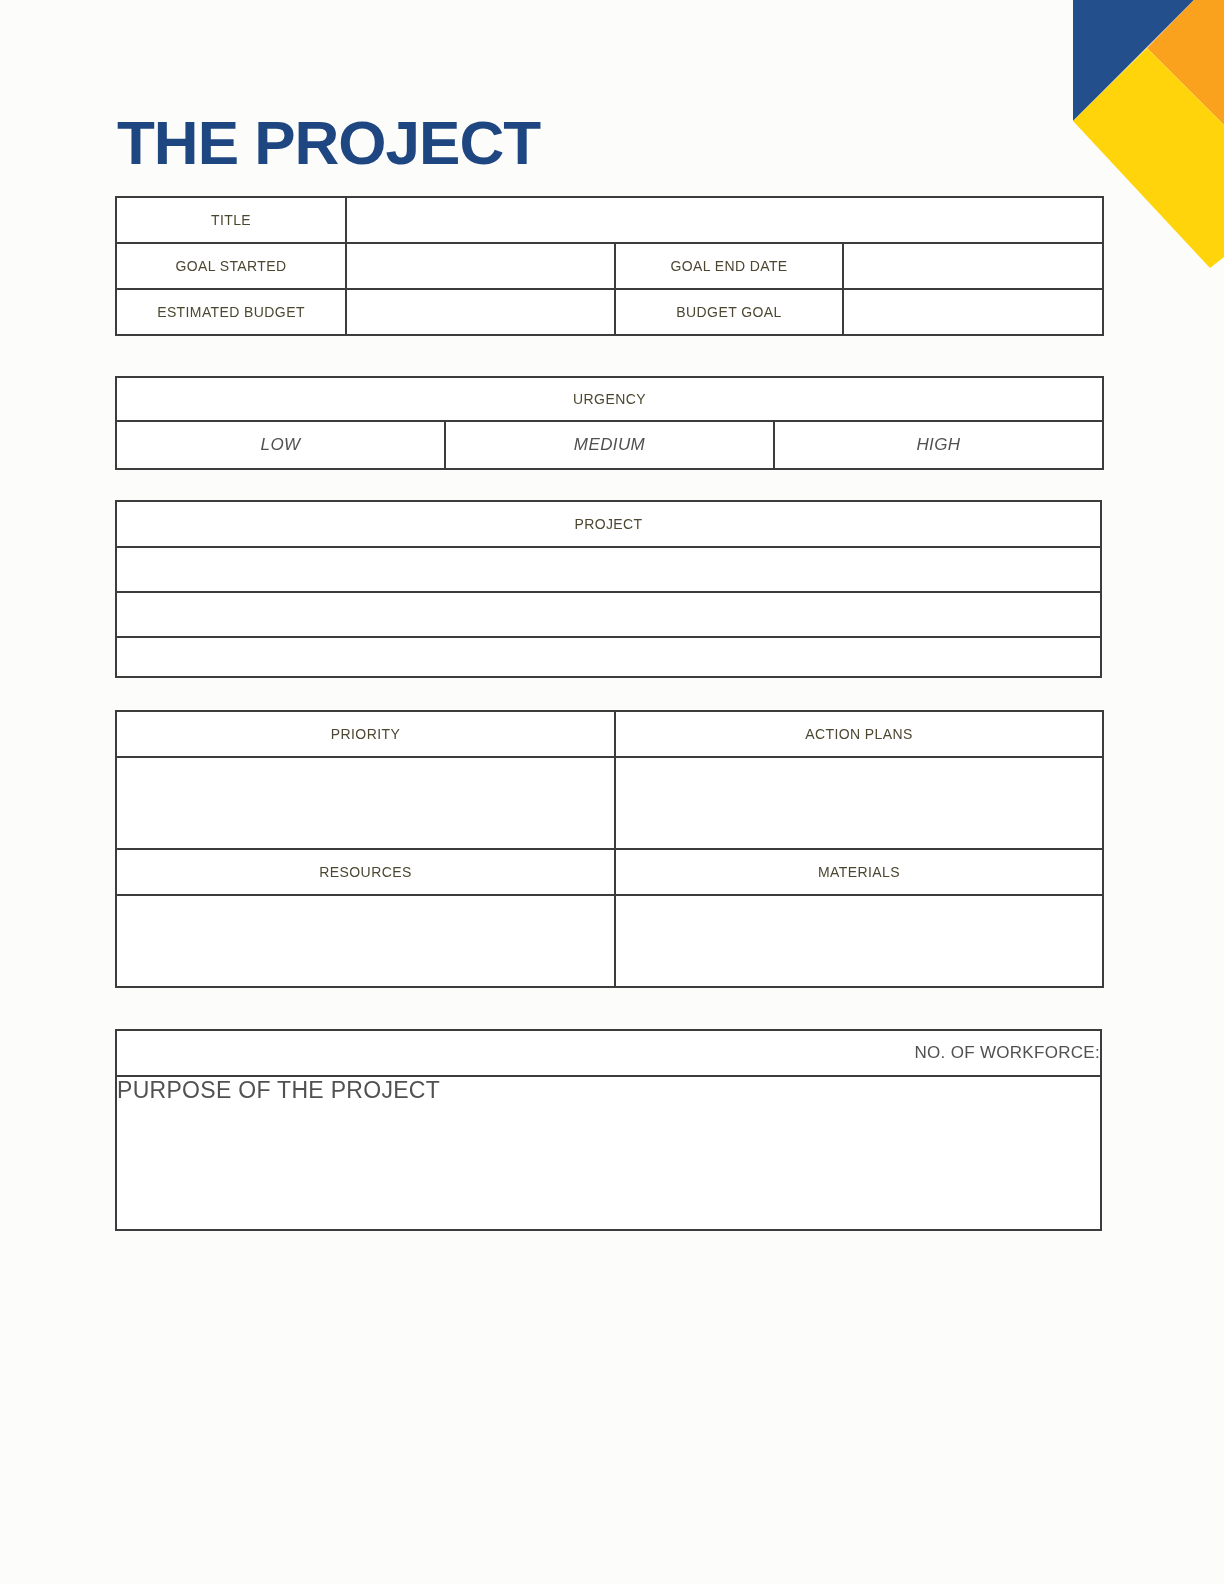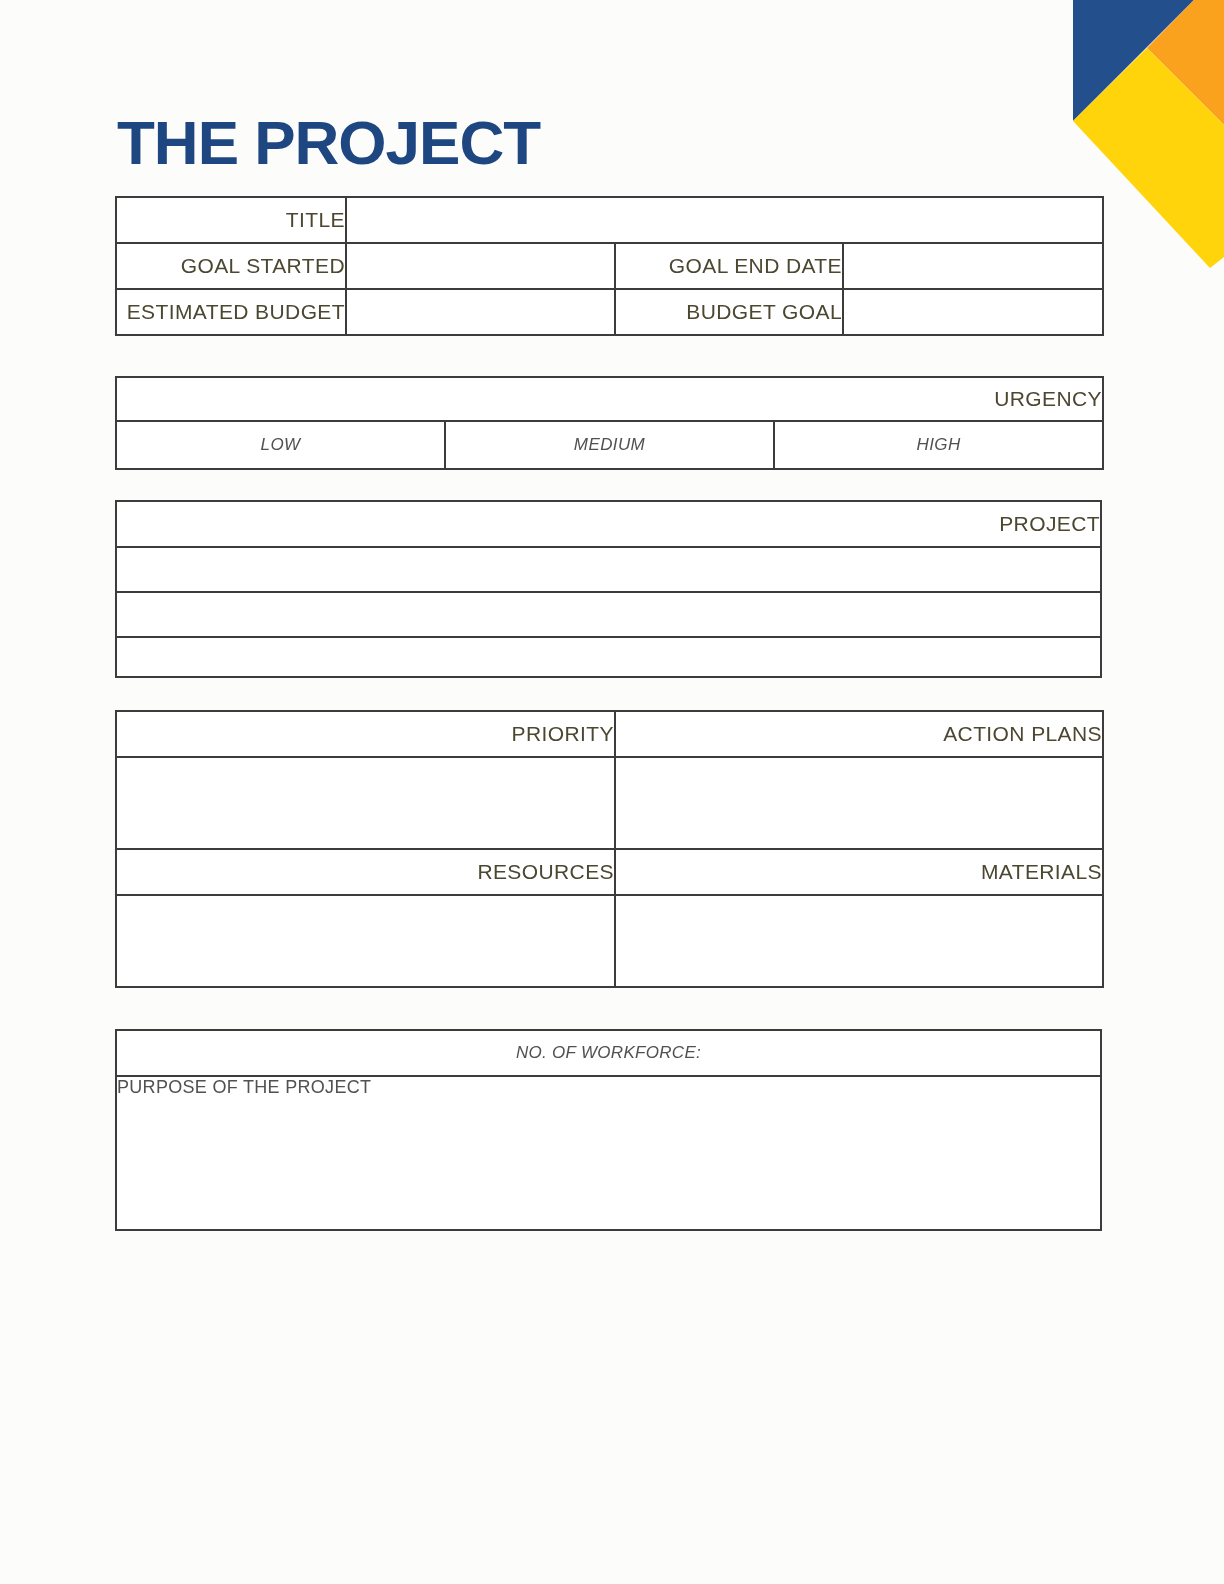--- a/index.html
+++ b/index.html
@@ -50,46 +50,45 @@
     width:987px;
   }
   table.tbl td{
     border:2px solid var(--border);
     background:var(--cell_white);
     padding:0;
     overflow:hidden;
   }
   td.ycell{
     background:var(--cell_yellow);
-    text-align:right;
+    text-align:center;
     vertical-align:middle;
-    font-size:21px;
+    font-size:14px;
     letter-spacing:0.4px;
     color:var(--label_text);
   }
   td.choice{
     text-align:center;
     vertical-align:middle;
     font-size:17px;
     letter-spacing:0.4px;
     color:var(--body_text);
   }
   td.ltext{
-    text-align:center;
+    text-align:right;
     vertical-align:middle;
     font-size:17px;
     letter-spacing:0.3px;
     color:var(--body_text);
     padding-left:7px;
-    font-style:italic;
   }
   td.ttext{
     text-align:left;
     vertical-align:top;
-    font-size:18px;
+    font-size:23px;
     letter-spacing:0.3px;
     color:var(--body_text);
     padding:13px 0 0 7px;
   }
   tr.h44{height:44px;} tr.h46{height:46px;} tr.h48{height:48px;font-style:italic;}
   tr.h45{height:45px;} tr.h40{height:40px;} tr.h92{height:92px;}
   tr.h154{height:154px;}
   .mt-info{margin-top:22px;}
   .mt-urgency{margin-top:40px;}
   .mt-details{margin-top:30px;}

